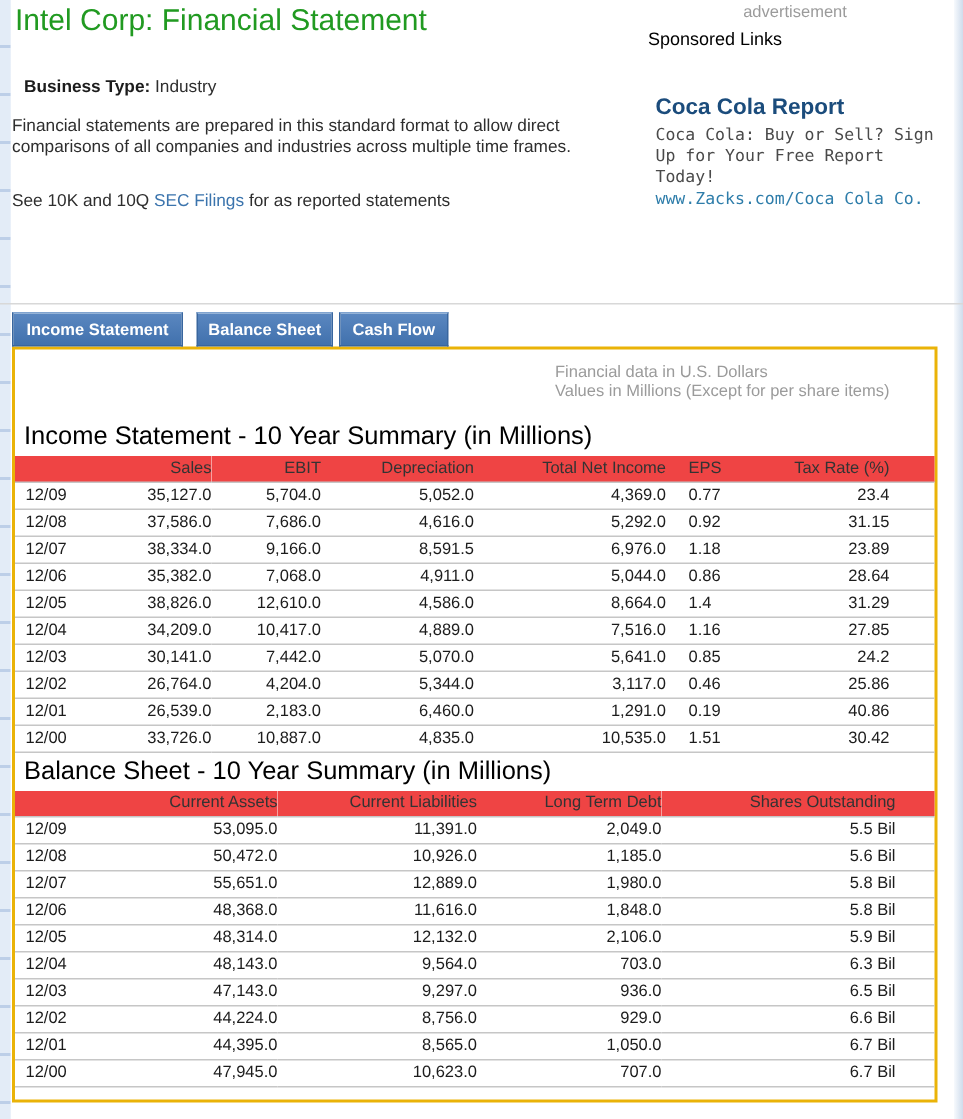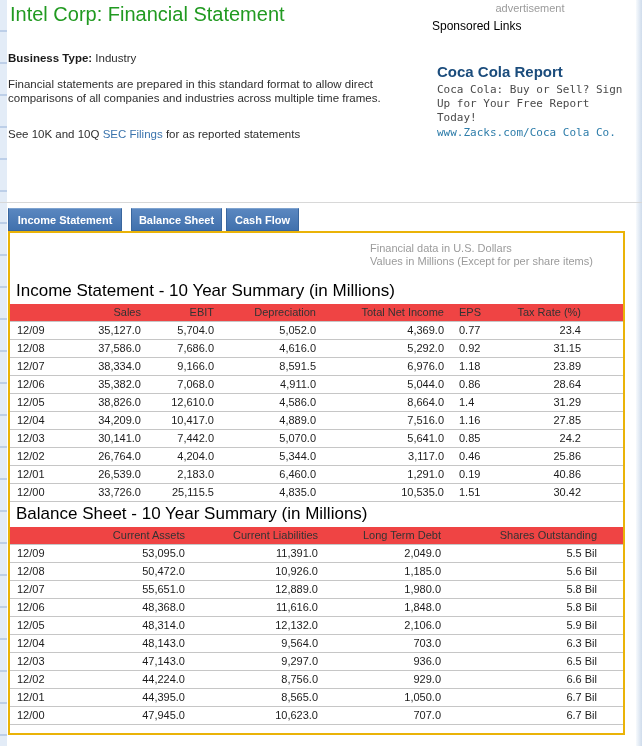--- a/index.html
+++ b/index.html
@@ -22,21 +22,21 @@
   .sponsored { margin:5px 0 0 7px; color:#000; font-size:12px; }
   .ad-box { margin:30px 0 0 12px; }
   .ad-title { display:block; font-size:15px; font-weight:700; color:#1b4c7c; text-decoration:none; cursor:pointer; }
   .ad-body { font-family:"DejaVu Sans Mono",monospace; font-size:11px; color:#4a4a4a;
              line-height:14px; margin-top:3px; }
   .ad-url { display:block; font-family:"DejaVu Sans Mono",monospace; font-size:11px;
             color:#2e7daa; margin-top:1px; text-decoration:none; cursor:pointer; }
 
   
   .biz-row { position:absolute; left:8px; top:52px; font-size:11.5px; }
-  .biz-row .bold { font-weight:700; color:#1c1c1c; }
+  .biz-row .bold { font-weight:700; color:#1c1c1c;padding-left:8px; }
   .desc { position:absolute; left:8px; top:77px; margin:0; font-size:11.5px; line-height:14px; }
   .see-row { position:absolute; left:8px; top:128px; margin:0; font-size:11.5px; }
   .link { color:#3b74ad; text-decoration:none; cursor:pointer; }
 
   .top-divider { position:absolute; left:0; top:202px; width:642px; height:1px; background:#d8d8d8; }
 
   
   .tab { position:absolute; top:208px; height:23px; line-height:23px; box-sizing:border-box;
          text-align:center; font-size:11px; font-weight:700; color:#fff; cursor:pointer; z-index:3;
          background:linear-gradient(to bottom,#5a87c0,#4171ad);
@@ -55,21 +55,21 @@
   .section-heading.second { margin-top:2px; }
 
   
   table.fin { border-collapse:collapse; table-layout:fixed; width:615px; margin-top:3px;
               font-size:11px; color:#1c1c1c; }
   table.fin th, table.fin td { padding:2px 0 2px 0; line-height:13px; white-space:nowrap;
               text-align:right; border-bottom:1px solid #c6c6c6; overflow:hidden; }
   table.fin thead th { background:#ef4444; font-weight:400; color:#333; }
   table.fin th:first-child, table.fin td:first-child { text-align:left; padding-left:7px; }
   table.income th:nth-child(6), table.income td:nth-child(6) { text-align:left; padding-left:15px; }
-  table.income th:nth-child(7), table.income td:nth-child(7) { padding-right:44px; }
+  table.income th:nth-child(7), table.income td:nth-child(7) { padding-right:32px; }
   table.balance th:nth-child(5), table.balance td:nth-child(5) { padding-right:28px; }
 </style>
 </head>
 <body>
 
 <div class="screen">
 
   <div class="left-strip"></div>
   <div class="right-strip"></div>
 
@@ -217,21 +217,21 @@
             <td>26,539.0</td>
             <td>2,183.0</td>
             <td>6,460.0</td>
             <td>1,291.0</td>
             <td>0.19</td>
             <td>40.86</td>
           </tr>
           <tr>
             <td>12/00</td>
             <td>33,726.0</td>
-            <td>25,115.5</td>
+            <td>10,887.0</td>
             <td>4,835.0</td>
             <td>10,535.0</td>
             <td>1.51</td>
             <td>30.42</td>
           </tr>
         </tbody>
       </table>
 
     <h2 class="section-heading second">Balance Sheet - 10 Year Summary (in Millions)</h2>
     <table class="fin balance">

